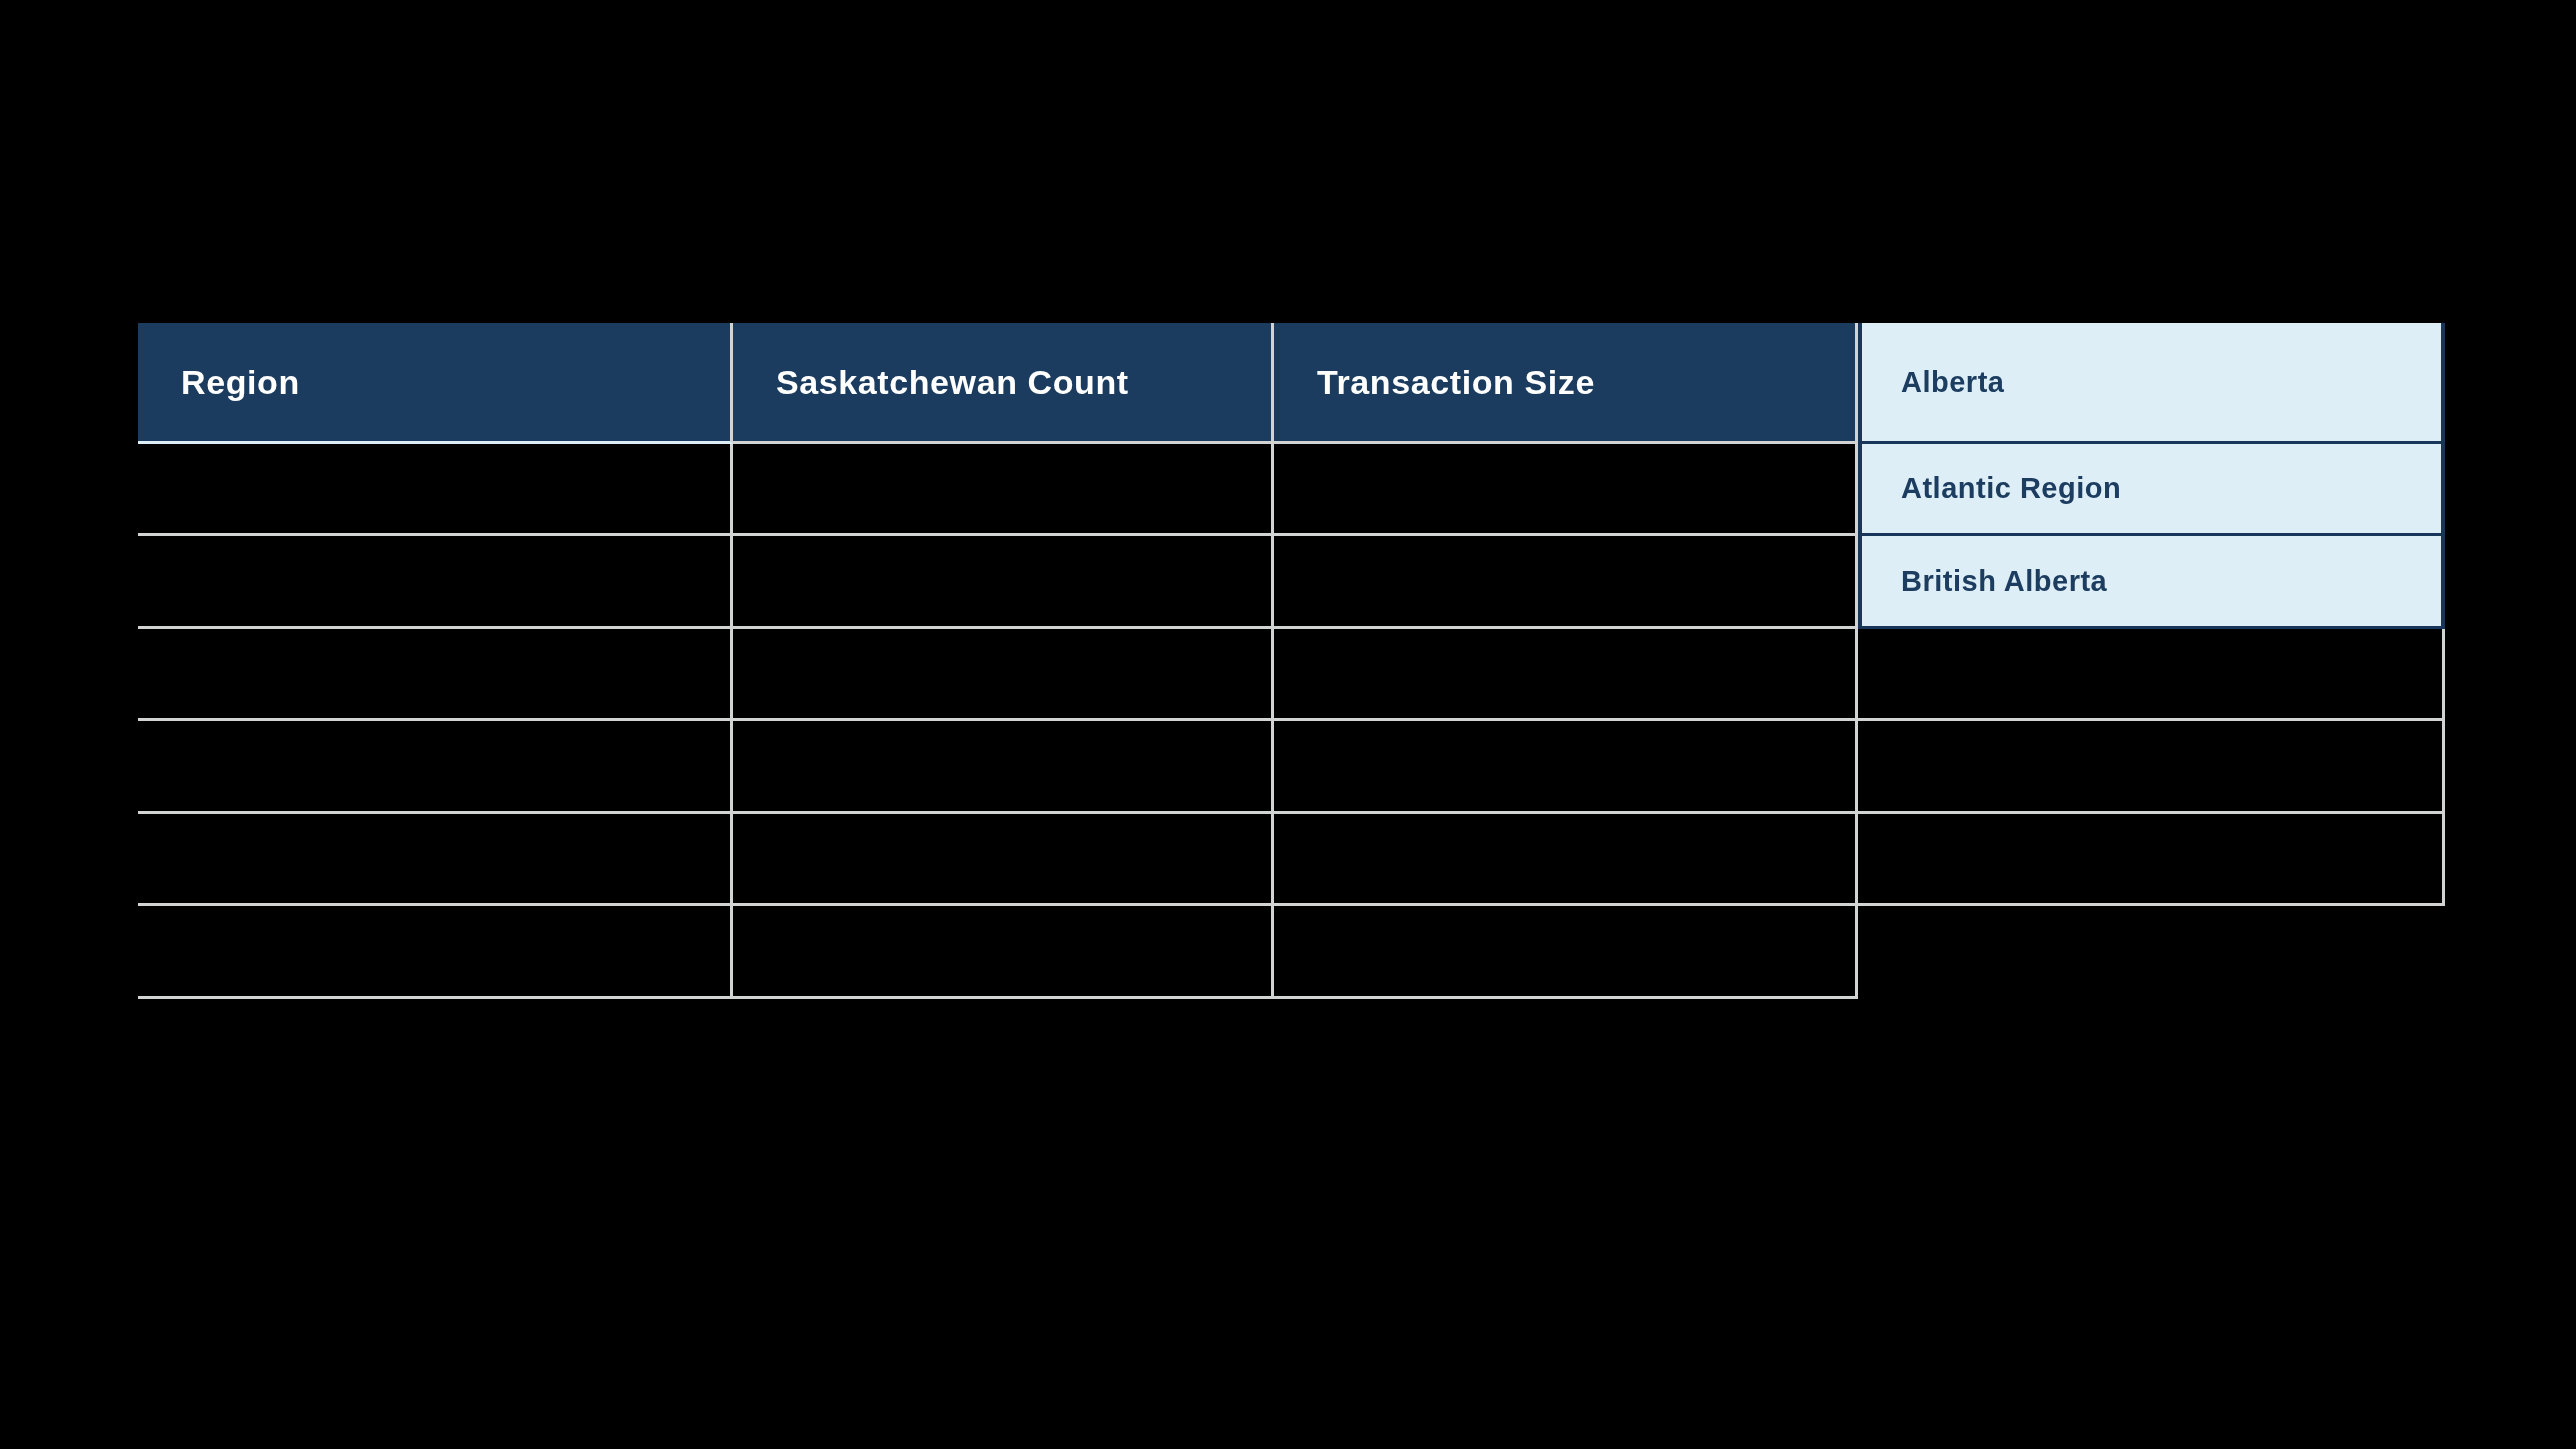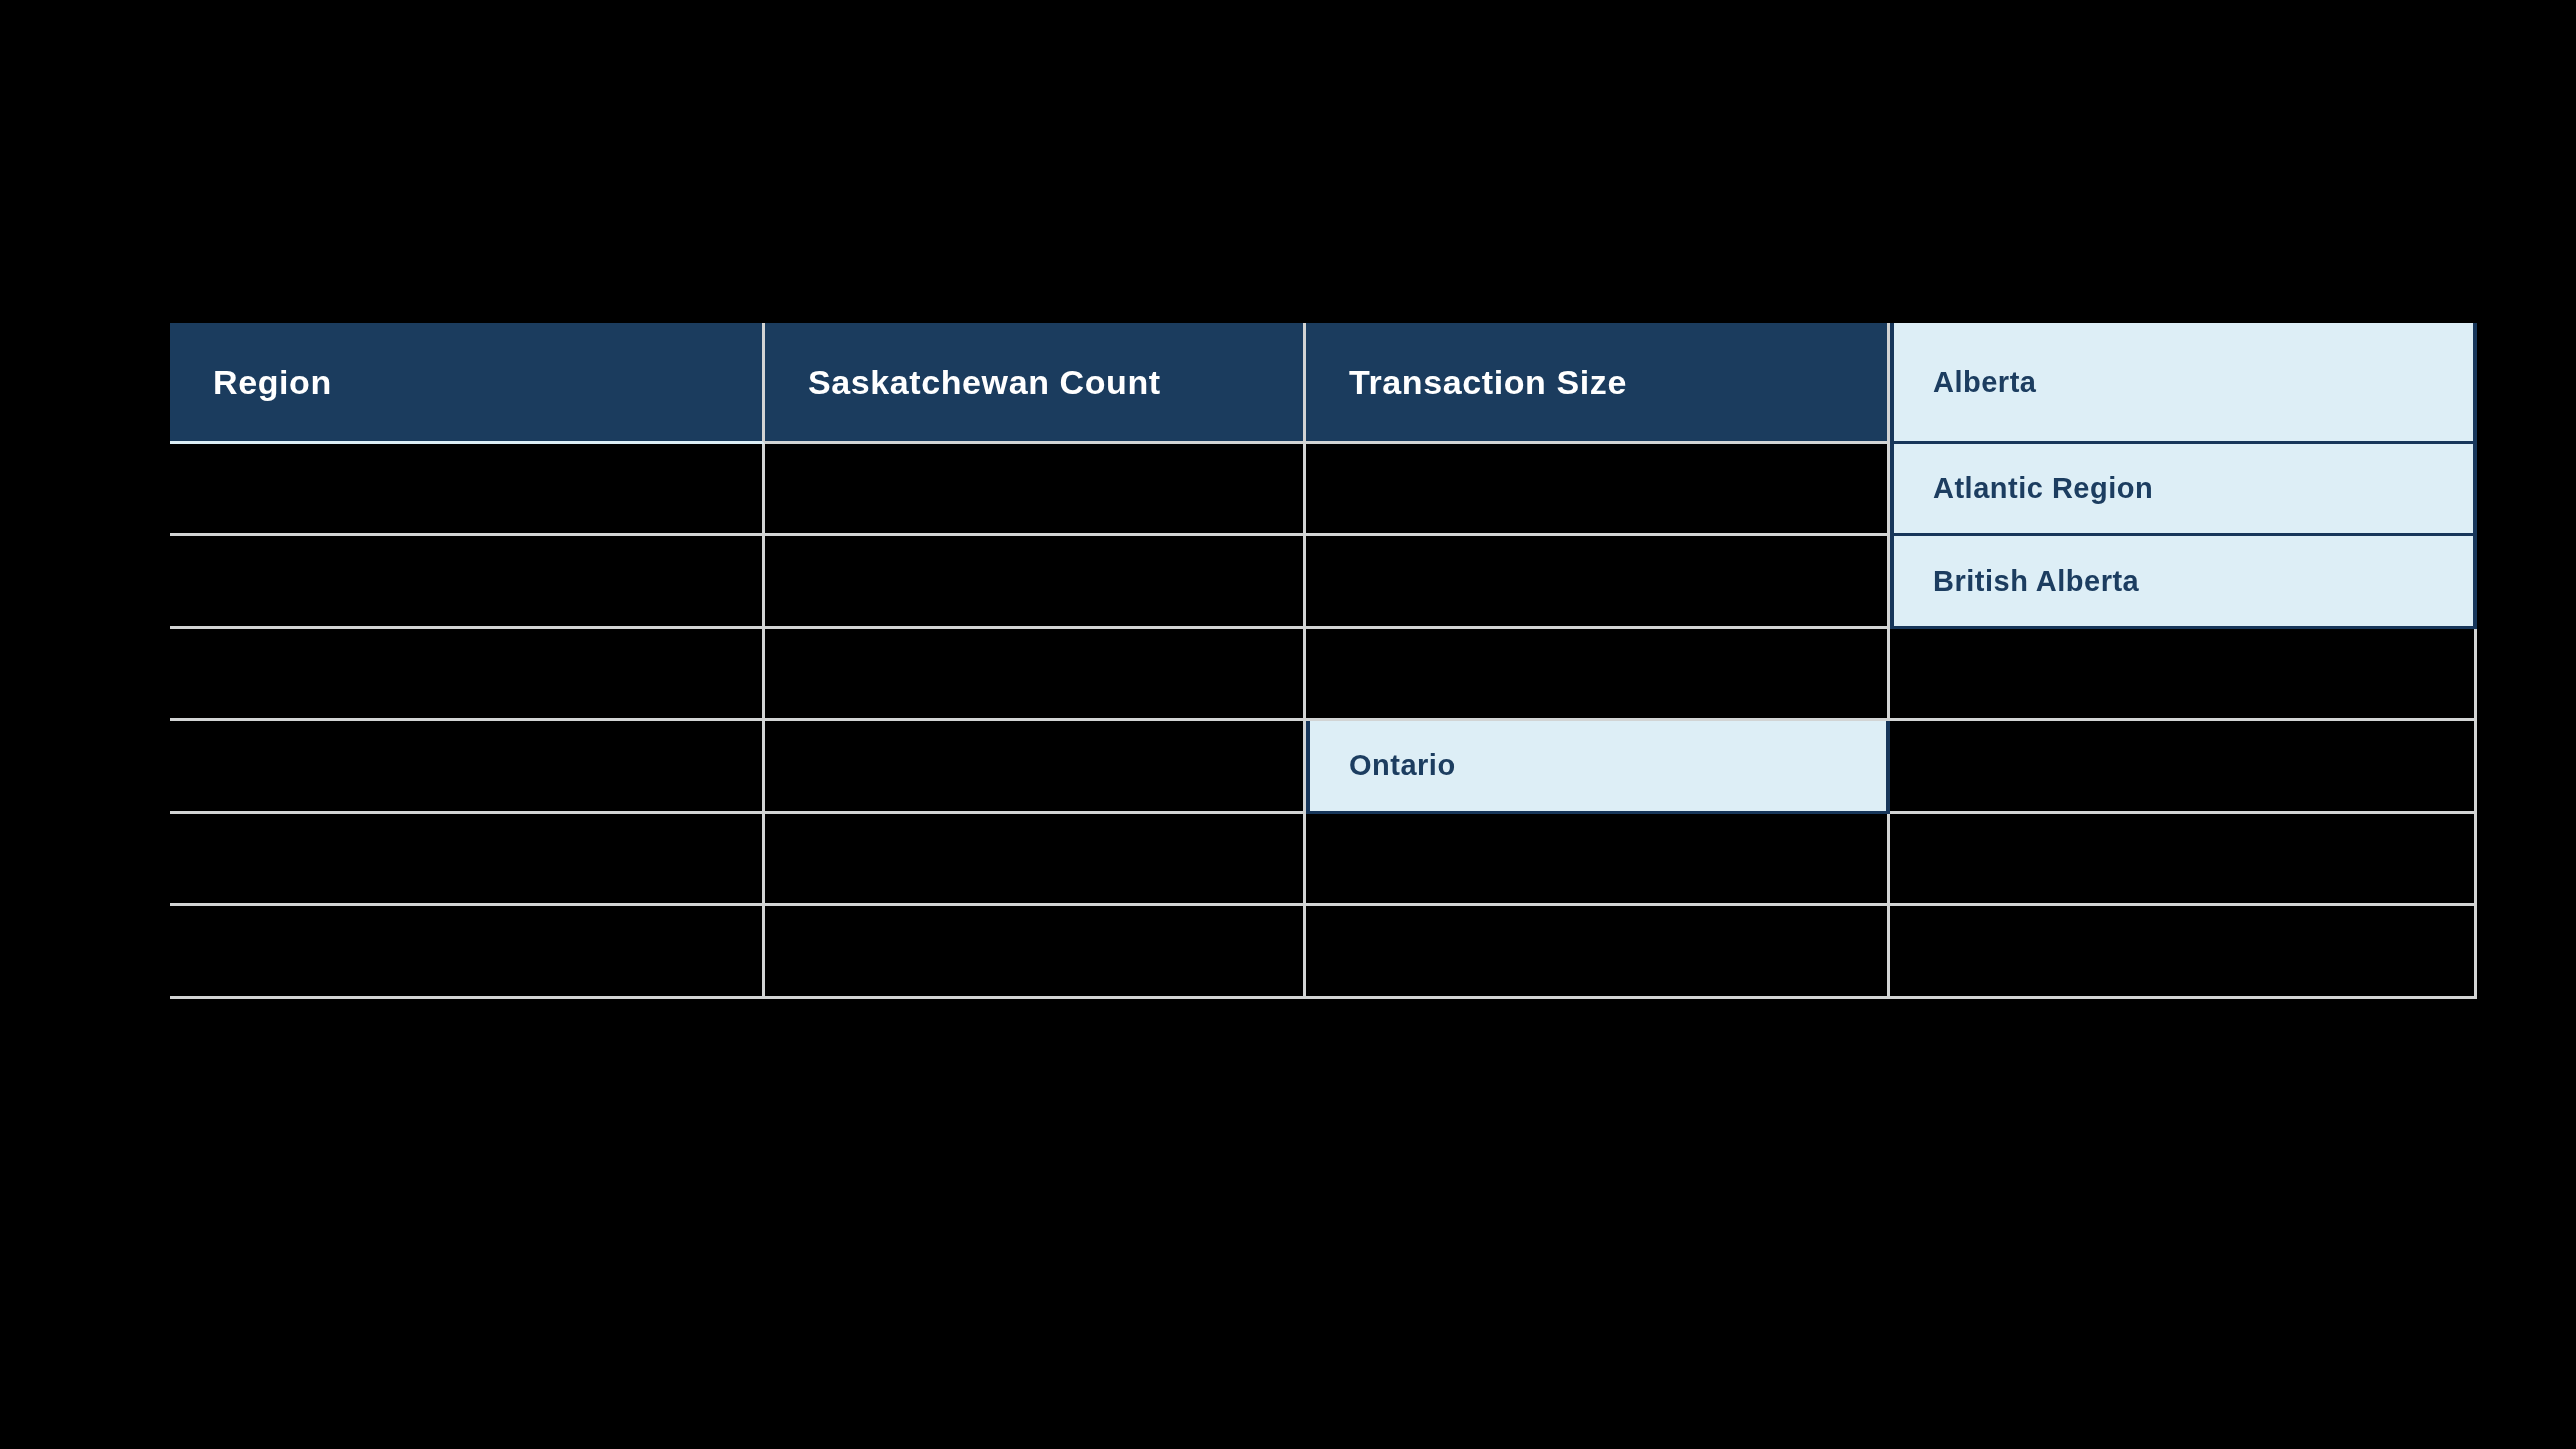--- a/index.html
+++ b/index.html
@@ -17,21 +17,20 @@
   .spend-table {
     position: absolute;
     left: 138px;
     top: 323px;
     width: 2306px;
     height: 768px;
     display: grid;
     grid-template-columns: 595px 541px 584px 587px;
     grid-template-rows: 121px repeat(7, 1fr);
     box-sizing: border-box;
-    margin-left: 32px;
   }
   .spend-table > div {
     box-sizing: border-box;
     display: flex;
     align-items: center;
   }
   
   .th {
     background: #1b3c5e;
     color: #ffffff;
@@ -89,21 +88,20 @@
 
   <div class="region-cell">British Alberta</div>
   <div class="data-cell"></div>
   <div class="data-cell"></div>
   <div class="data-cell"></div>
 
   <div class="data-cell"></div>
   <div class="data-cell"></div>
   <div class="data-cell"></div>
 
-  <div class="region-cell">Ontario</div>
   <div class="data-cell"></div>
   <div class="data-cell"></div>
   <div class="data-cell"></div>
 
   <div class="data-cell"></div>
   <div class="data-cell"></div>
   <div class="data-cell"></div>
 
   <div class="data-cell"></div>
   <div class="data-cell"></div>

